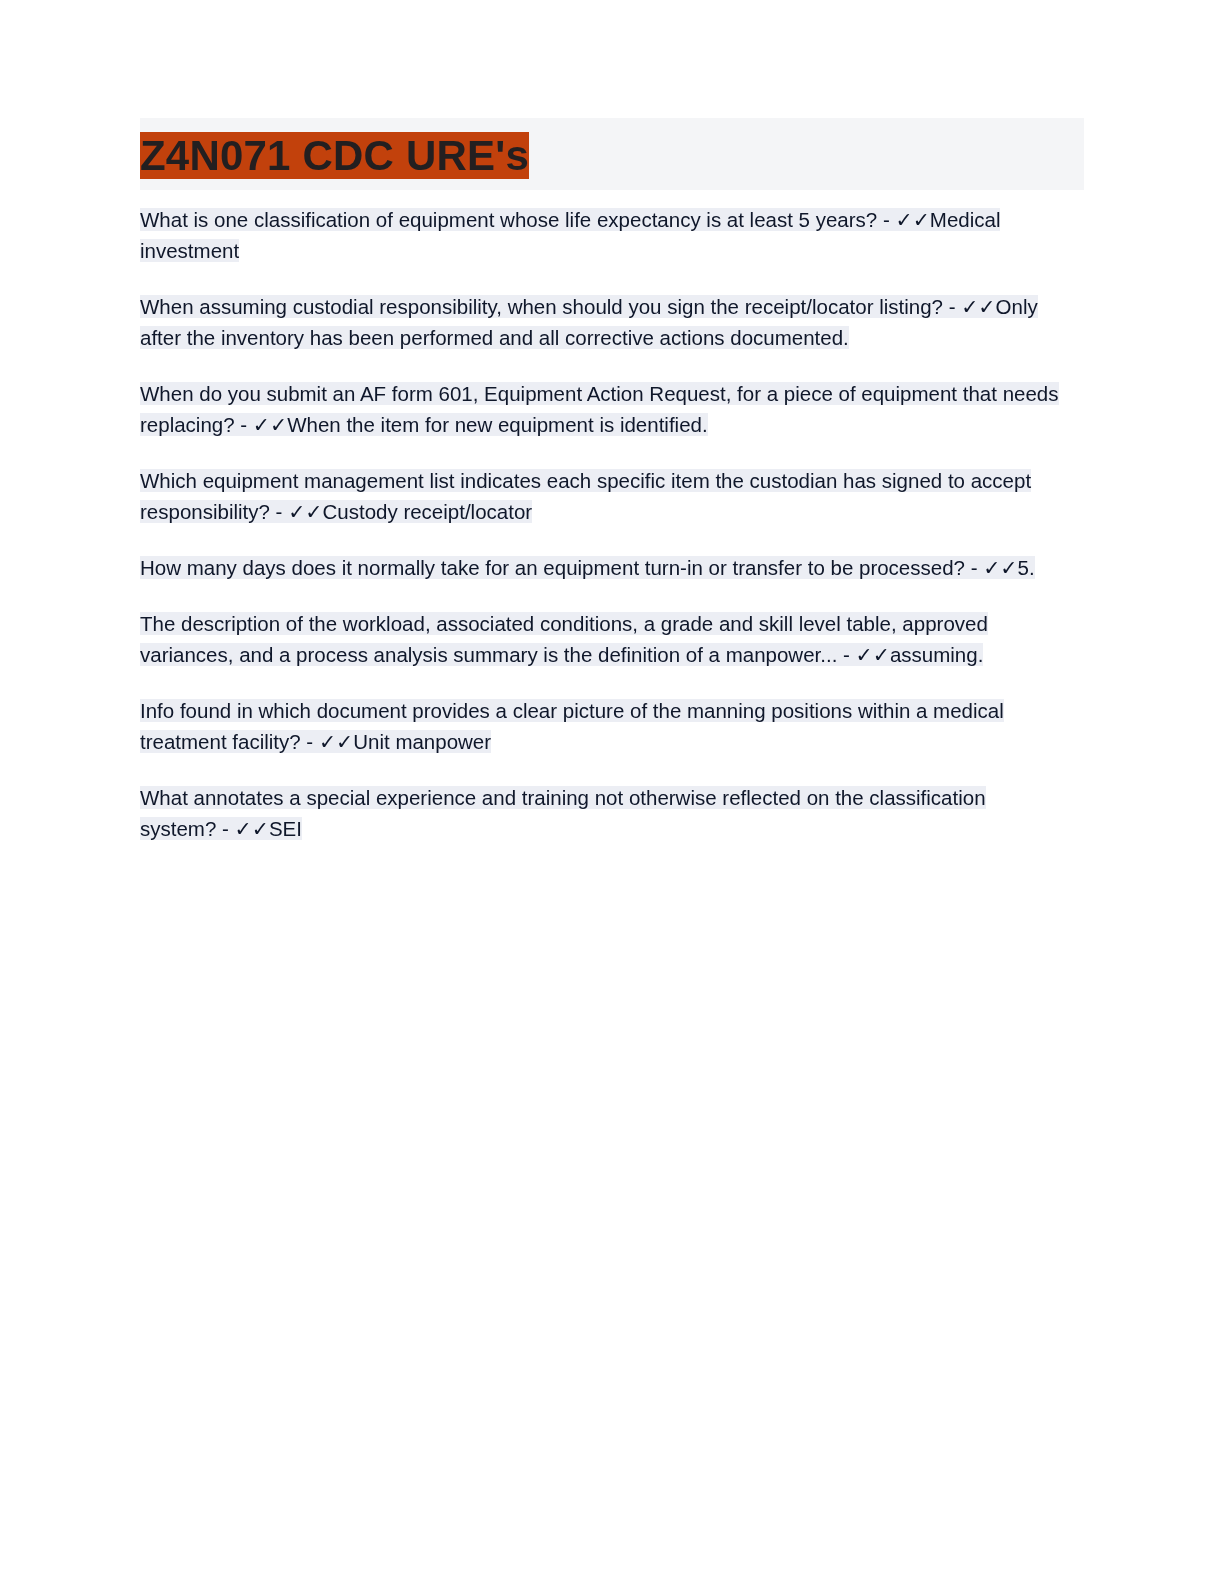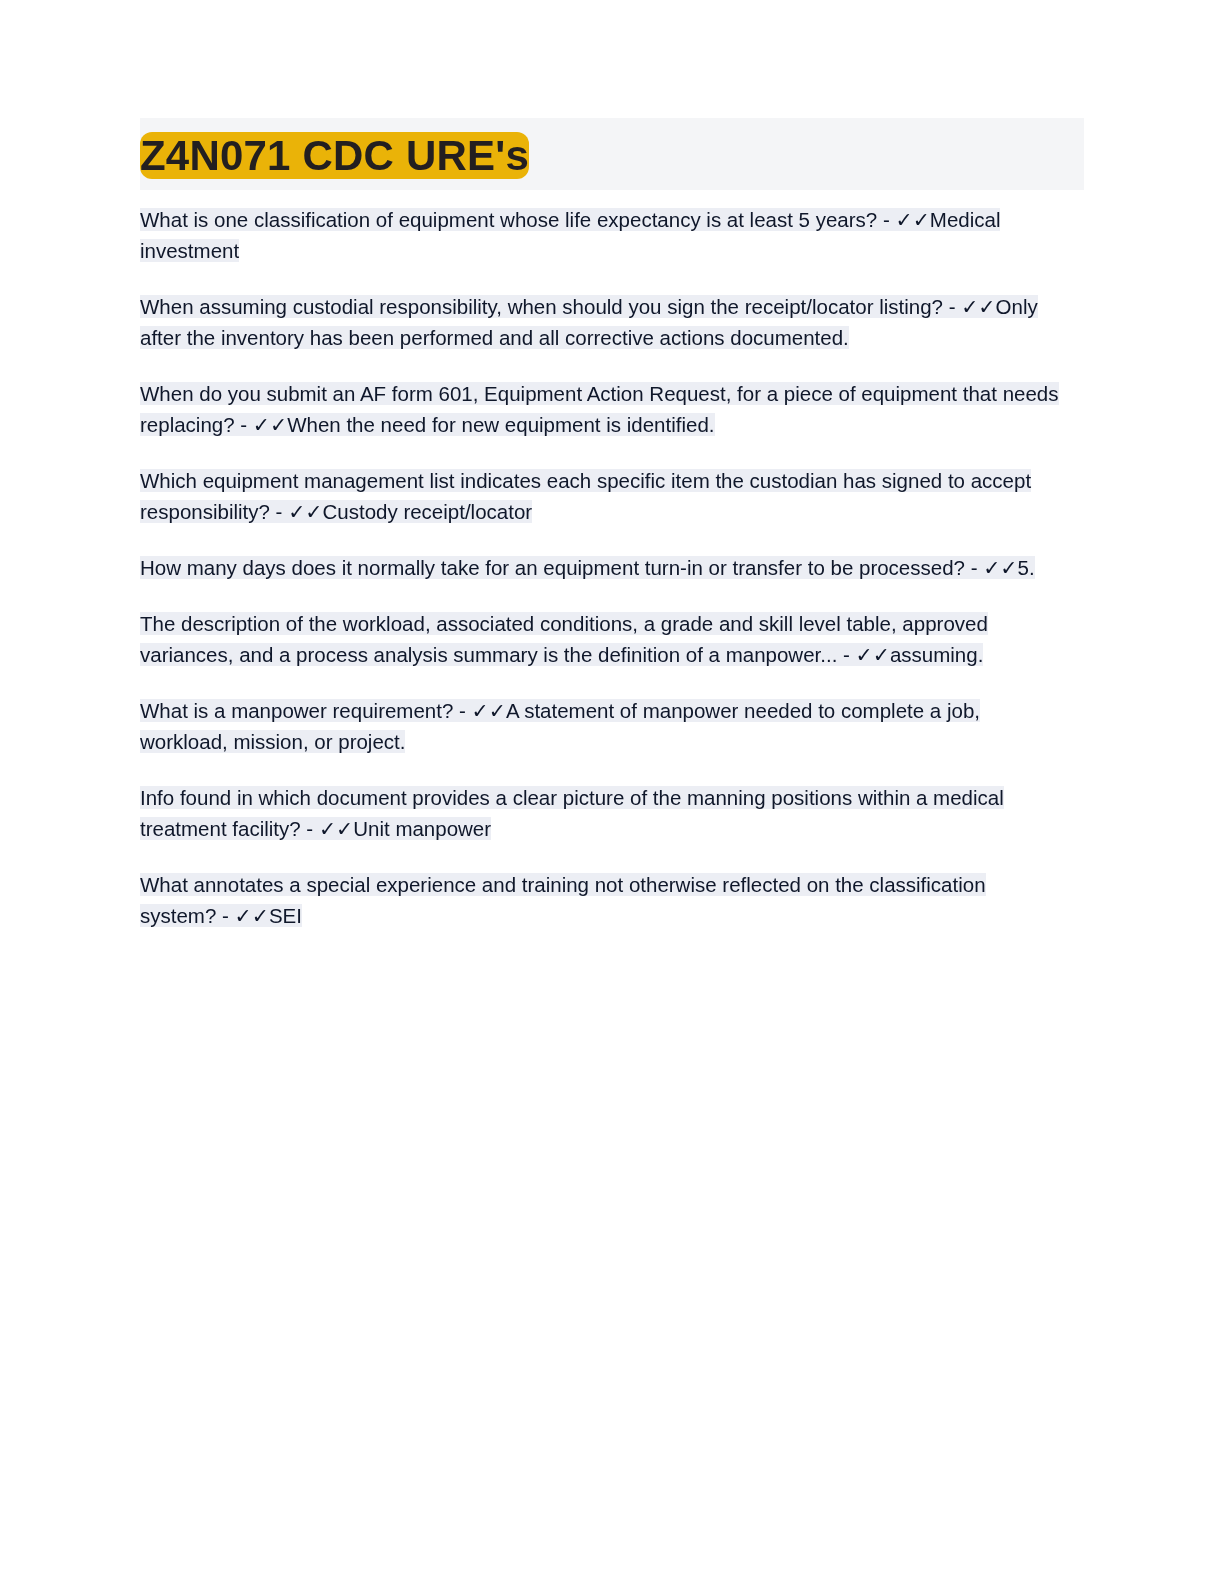--- a/index.html
+++ b/index.html
@@ -24,24 +24,23 @@
   .title-wrap {
     background: #f4f5f7;
     padding: 14px 0 10px 0;
     margin: 0 0 14px 0;
   }
   .doc-title {
     display: inline;
     font-size: 42px;
     font-weight: bold;
     line-height: 1.15;
-    background: #eab308;
+    background: #c2410c;
     color: #231f20;
     letter-spacing: 0.2px;
-    border-radius: 12px;
   }
   .qa-list {
     display: block;
   }
   .qa {
     font-size: 20.5px;
     line-height: 31px;
     margin: 0 0 25px 0;
     color: #0f172a;
     max-width: 920px;
@@ -60,22 +59,21 @@
 
 <div class="page">
 
   <div class="title-wrap">
     <h1 class="doc-title">Z4N071 CDC URE's</h1>
   </div>
 
   <div class="qa-list">
       <p class="qa"><span class="hl"><span>What is one classification of equipment whose life expectancy is at least 5 years? - </span><span class="ans">✓✓</span><span>Medical investment</span></span></p>
       <p class="qa"><span class="hl"><span>When assuming custodial responsibility, when should you sign the receipt/locator listing? - </span><span class="ans">✓✓</span><span>Only after the inventory has been performed and all corrective actions documented.</span></span></p>
-      <p class="qa"><span class="hl"><span>When do you submit an AF form 601, Equipment Action Request, for a piece of equipment that needs replacing? - </span><span class="ans">✓✓</span><span>When the need for new equipment is identified.</span></span></p>
+      <p class="qa"><span class="hl"><span>When do you submit an AF form 601, Equipment Action Request, for a piece of equipment that needs replacing? - </span><span class="ans">✓✓</span><span>When the item for new equipment is identified.</span></span></p>
       <p class="qa"><span class="hl"><span>Which equipment management list indicates each specific item the custodian has signed to accept responsibility? - </span><span class="ans">✓✓</span><span>Custody receipt/locator</span></span></p>
       <p class="qa"><span class="hl"><span>How many days does it normally take for an equipment turn-in or transfer to be processed? - </span><span class="ans">✓✓</span><span>5.</span></span></p>
       <p class="qa"><span class="hl"><span>The description of the workload, associated conditions, a grade and skill level table, approved variances, and a process analysis summary is the definition of a manpower... - </span><span class="ans">✓✓</span><span>assuming.</span></span></p>
-      <p class="qa"><span class="hl"><span>What is a manpower requirement? - </span><span class="ans">✓✓</span><span>A statement of manpower needed to complete a job, workload, mission, or project.</span></span></p>
       <p class="qa"><span class="hl"><span>Info found in which document provides a clear picture of the manning positions within a medical treatment facility? - </span><span class="ans">✓✓</span><span>Unit manpower</span></span></p>
       <p class="qa"><span class="hl"><span>What annotates a special experience and training not otherwise reflected on the classification system? - </span><span class="ans">✓✓</span><span>SEI</span></span></p>
     </div>
 
 </div>
 
 </body></html>

